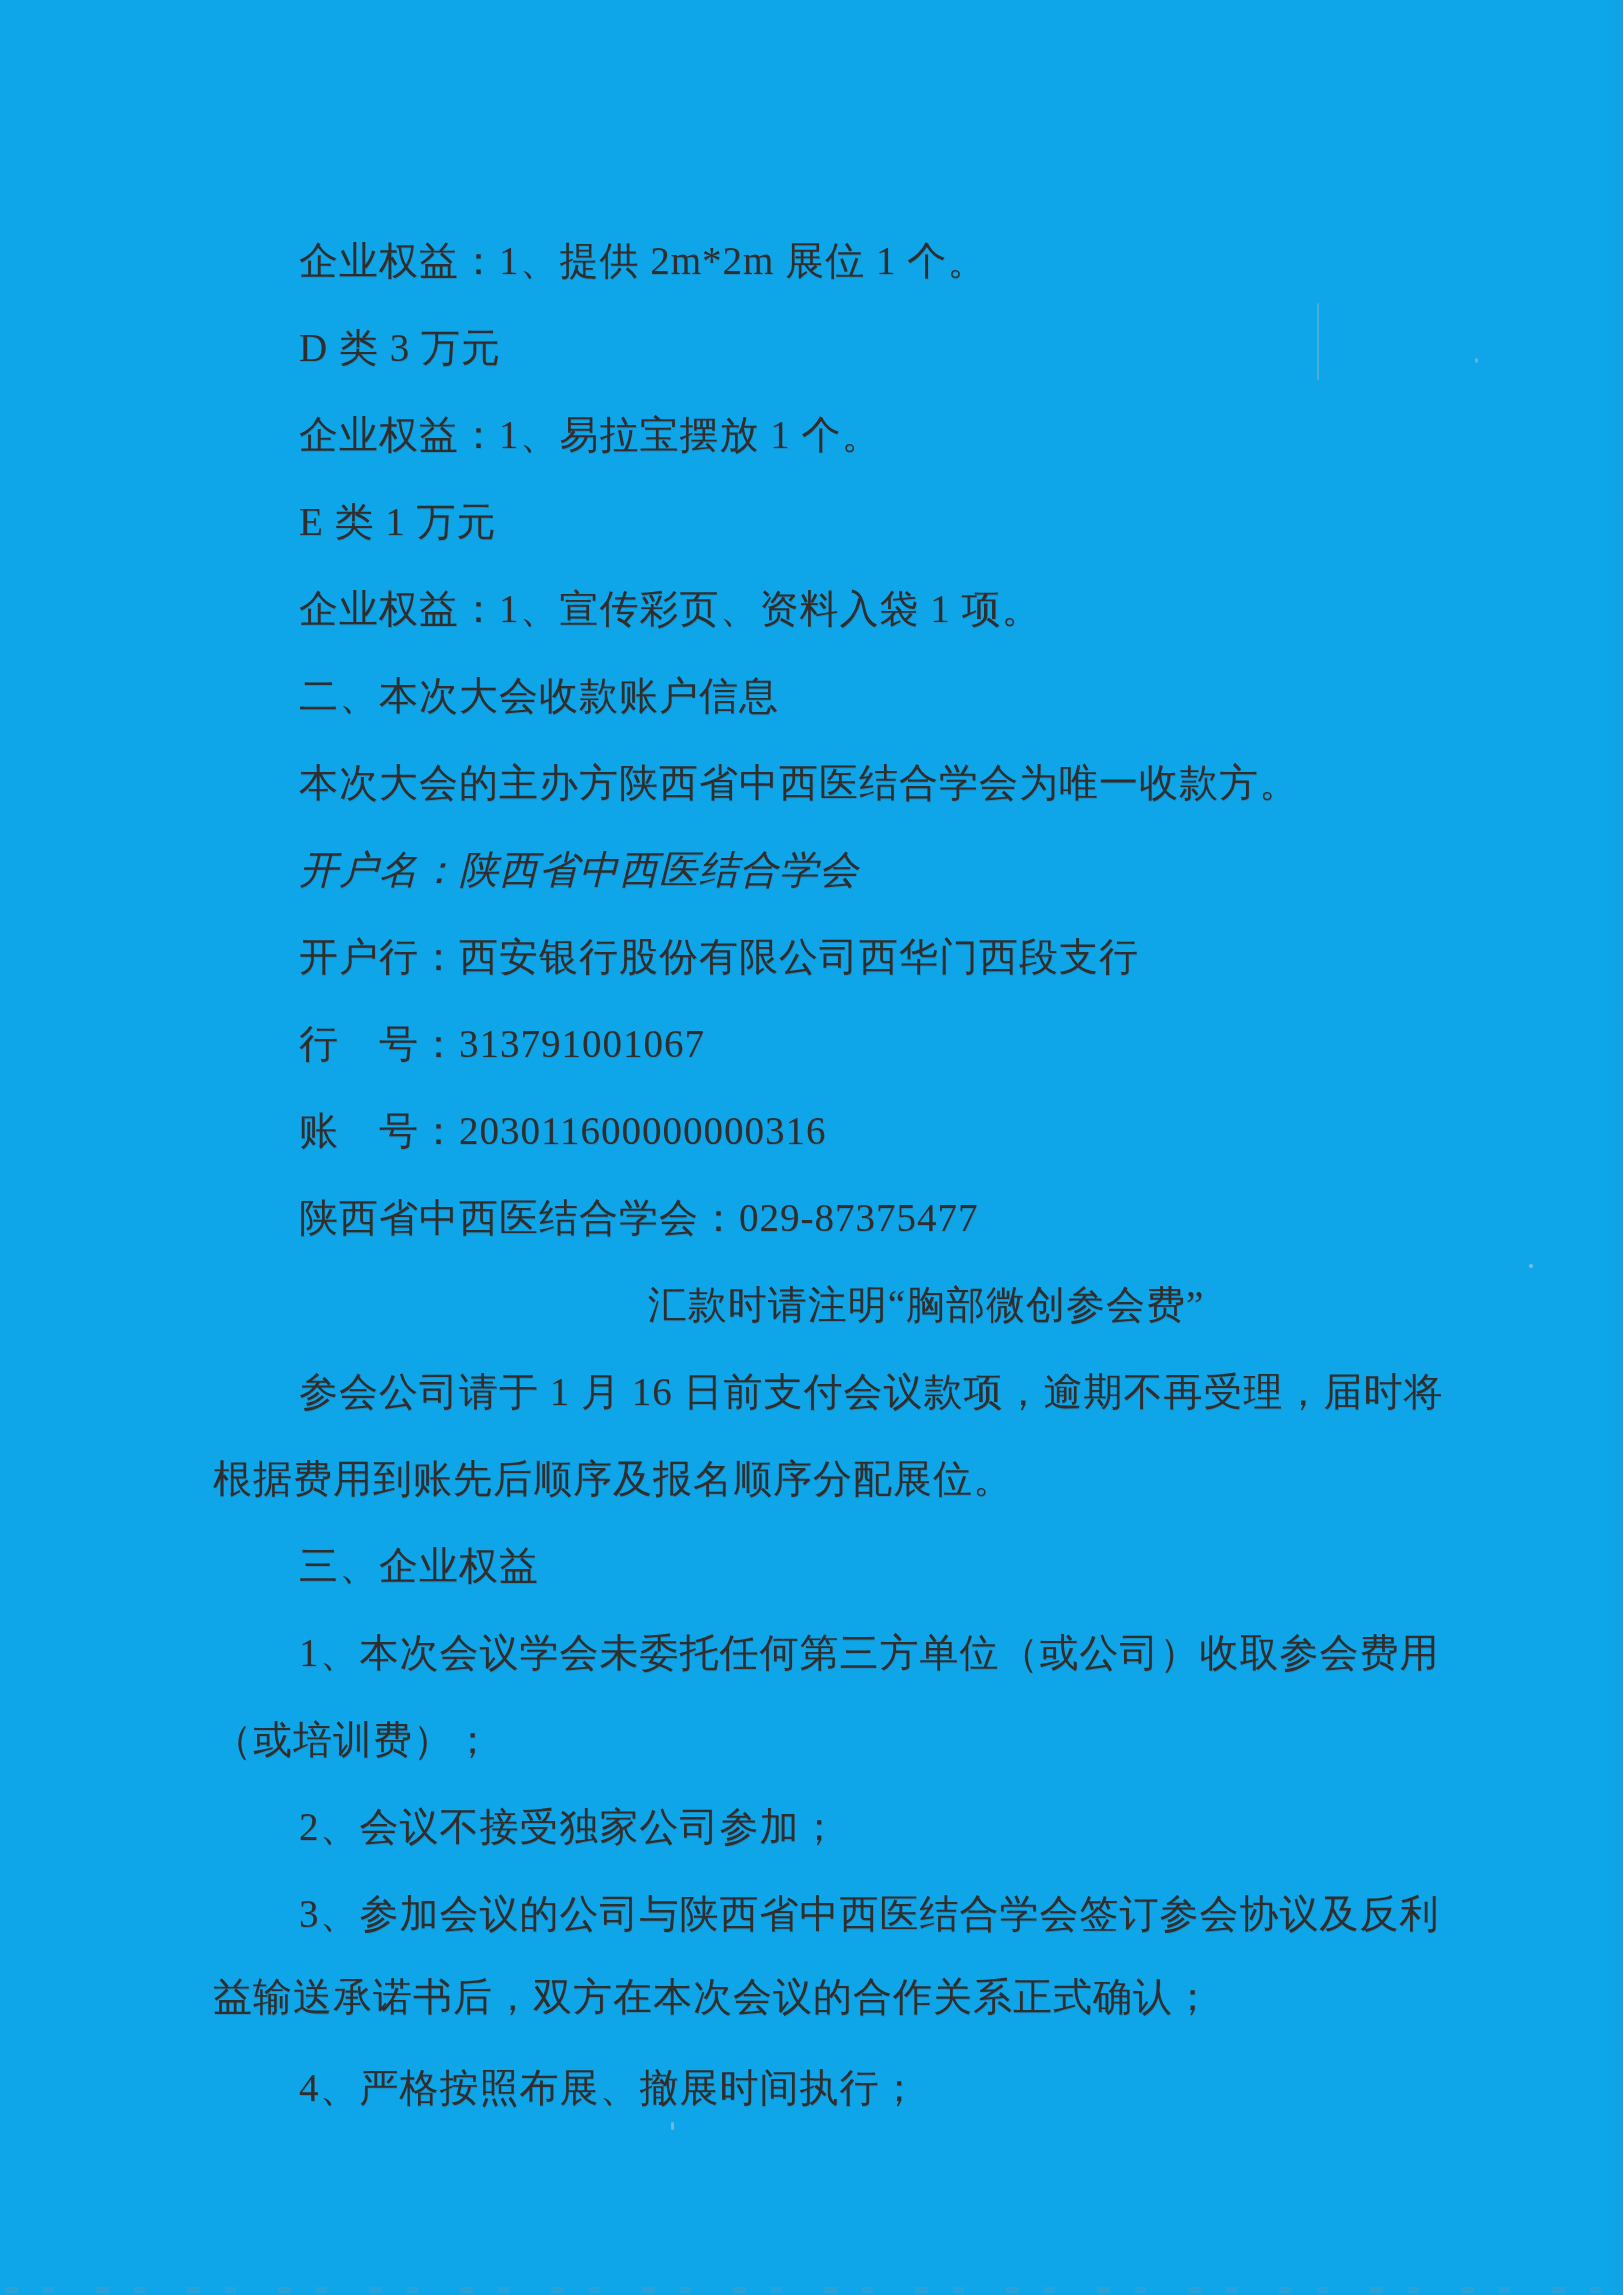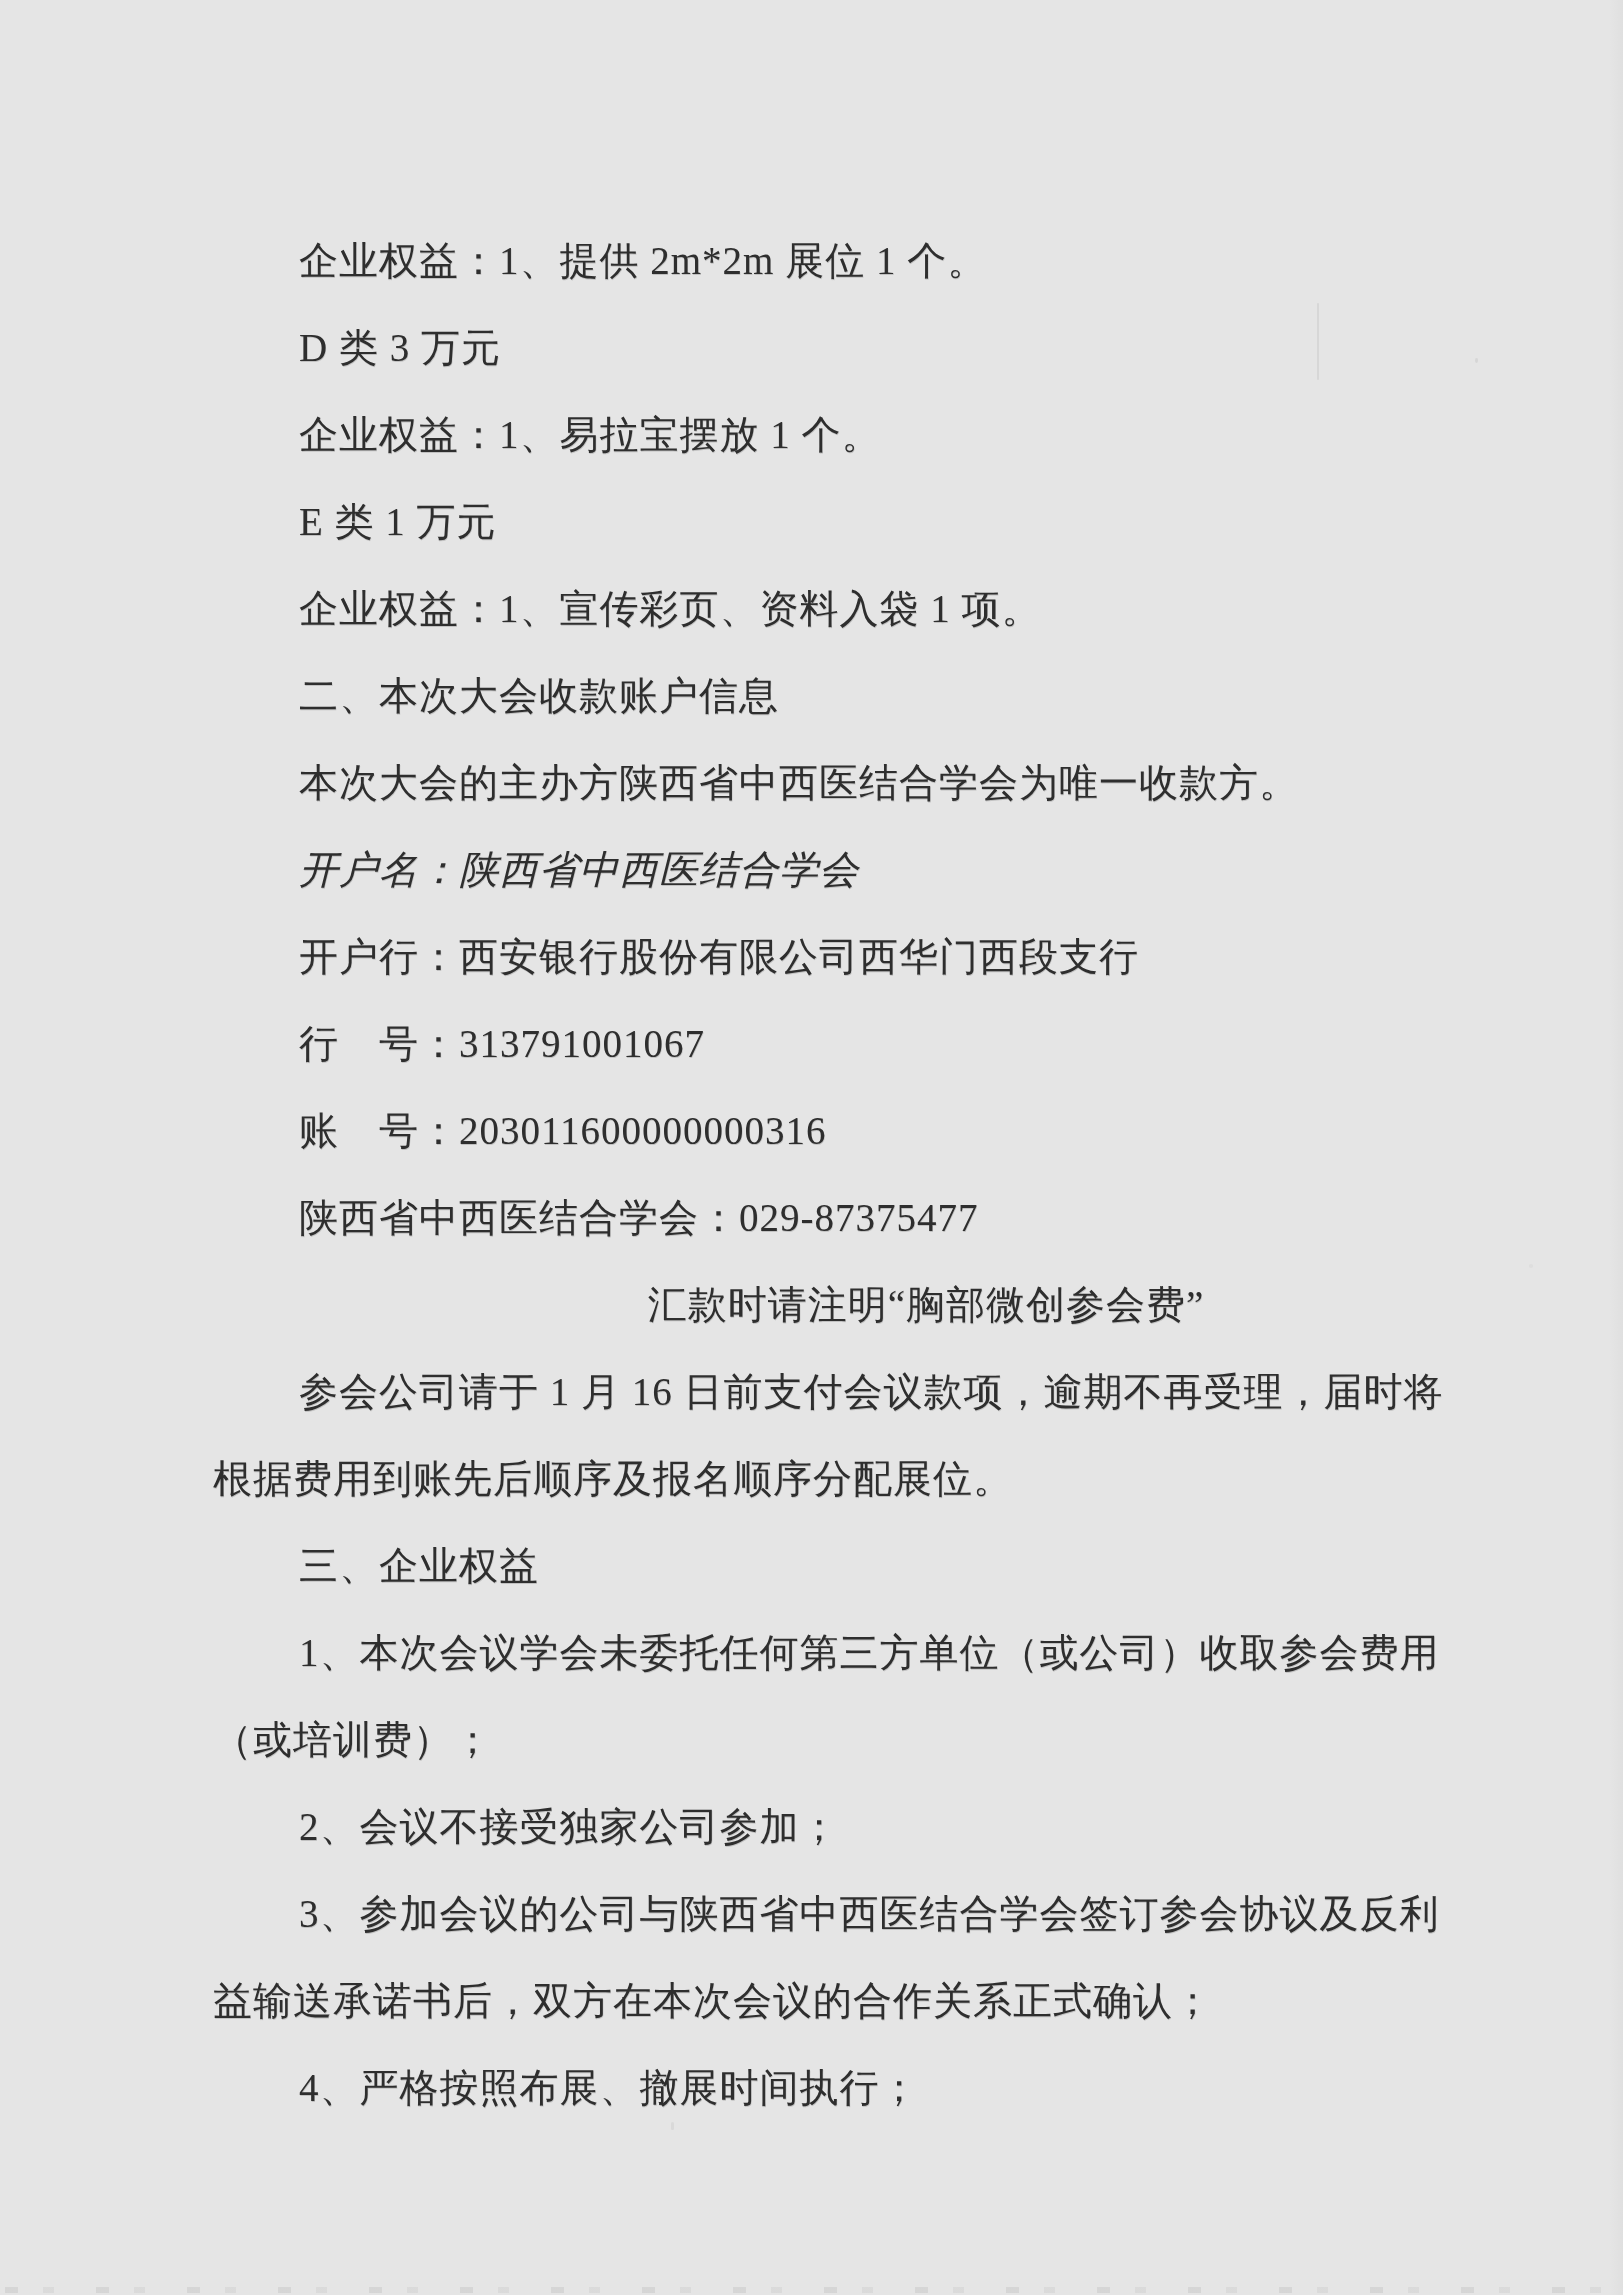--- a/index.html
+++ b/index.html
@@ -98,21 +98,21 @@
     right: 0;
     top: 0;
     width: 14.3px;
     height: 2295px;
     background: linear-gradient(90deg, rgba(0,0,0,0) 0%, rgba(120,120,120,0.05) 100%);
   }
 </style>
 </head>
 <body>
 
-<div class="page" style="background: #e5e5e5;">
+<div class="page" style="background: #0ea5e9;">
   <main class="doc">
     <p class="line indent" style="color: rgb(46, 46, 46);">企业权益：1、提供 2m*2m 展位 1 个。</p>
     <p class="line indent" style="color: rgb(46, 46, 46);">D 类 3 万元</p>
     <p class="line indent" style="color: rgb(46, 46, 46);">企业权益：1、易拉宝摆放 1 个。</p>
     <p class="line indent" style="color: rgb(46, 46, 46);">E 类 1 万元</p>
     <p class="line indent" style="color: rgb(46, 46, 46);">企业权益：1、宣传彩页、资料入袋 1 项。</p>
     <p class="line indent" style="color: rgb(46, 46, 46);">二、本次大会收款账户信息</p>
     <p class="line indent" style="color: rgb(46, 46, 46);">本次大会的主办方陕西省中西医结合学会为唯一收款方。</p>
     <p class="line indent" style="color: rgb(46, 46, 46); font-style: italic;">开户名：陕西省中西医结合学会</p>
     <p class="line indent" style="color: rgb(46, 46, 46);">开户行：西安银行股份有限公司西华门西段支行</p>
@@ -120,21 +120,21 @@
     <p class="line indent" style="color: rgb(46, 46, 46);">账　号：203011600000000316</p>
     <p class="line indent" style="color: rgb(46, 46, 46);">陕西省中西医结合学会：029-87375477</p>
     <p class="line indent" style="color: rgb(46, 46, 46); text-align: center;">汇款时请注明“胸部微创参会费”</p>
     <p class="line indent" style="color: rgb(46, 46, 46);">参会公司请于 1 月 16 日前支付会议款项，逾期不再受理，届时将</p>
     <p class="line flush" style="color: rgb(46, 46, 46);">根据费用到账先后顺序及报名顺序分配展位。</p>
     <p class="line indent" style="color: rgb(46, 46, 46);">三、企业权益</p>
     <p class="line indent" style="color: rgb(46, 46, 46);">1、本次会议学会未委托任何第三方单位（或公司）收取参会费用</p>
     <p class="line flush" style="color: rgb(46, 46, 46);">（或培训费）；</p>
     <p class="line indent" style="color: rgb(46, 46, 46);">2、会议不接受独家公司参加；</p>
     <p class="line indent" style="color: rgb(46, 46, 46);">3、参加会议的公司与陕西省中西医结合学会签订参会协议及反利</p>
-    <p class="line flush" style="color: rgb(46, 46, 46);">益输送承诺书后，双方在本次会议的合作关系正式确认；</p>
+    <p class="line flush" style="color: rgb(46, 46, 46); font-family: Liberation Mono, monospace;">益输送承诺书后，双方在本次会议的合作关系正式确认；</p>
     <p class="line indent" style="color: rgb(46, 46, 46);">4、严格按照布展、撤展时间执行；</p>
   </main>
 
   <div class="streak"></div>
   <div class="speck-a"></div>
   <div class="speck-b"></div>
   <div class="speck-c"></div>
   <div class="bottom-cutoff"></div>
   <div class="edge-shade"></div>
 </div>

